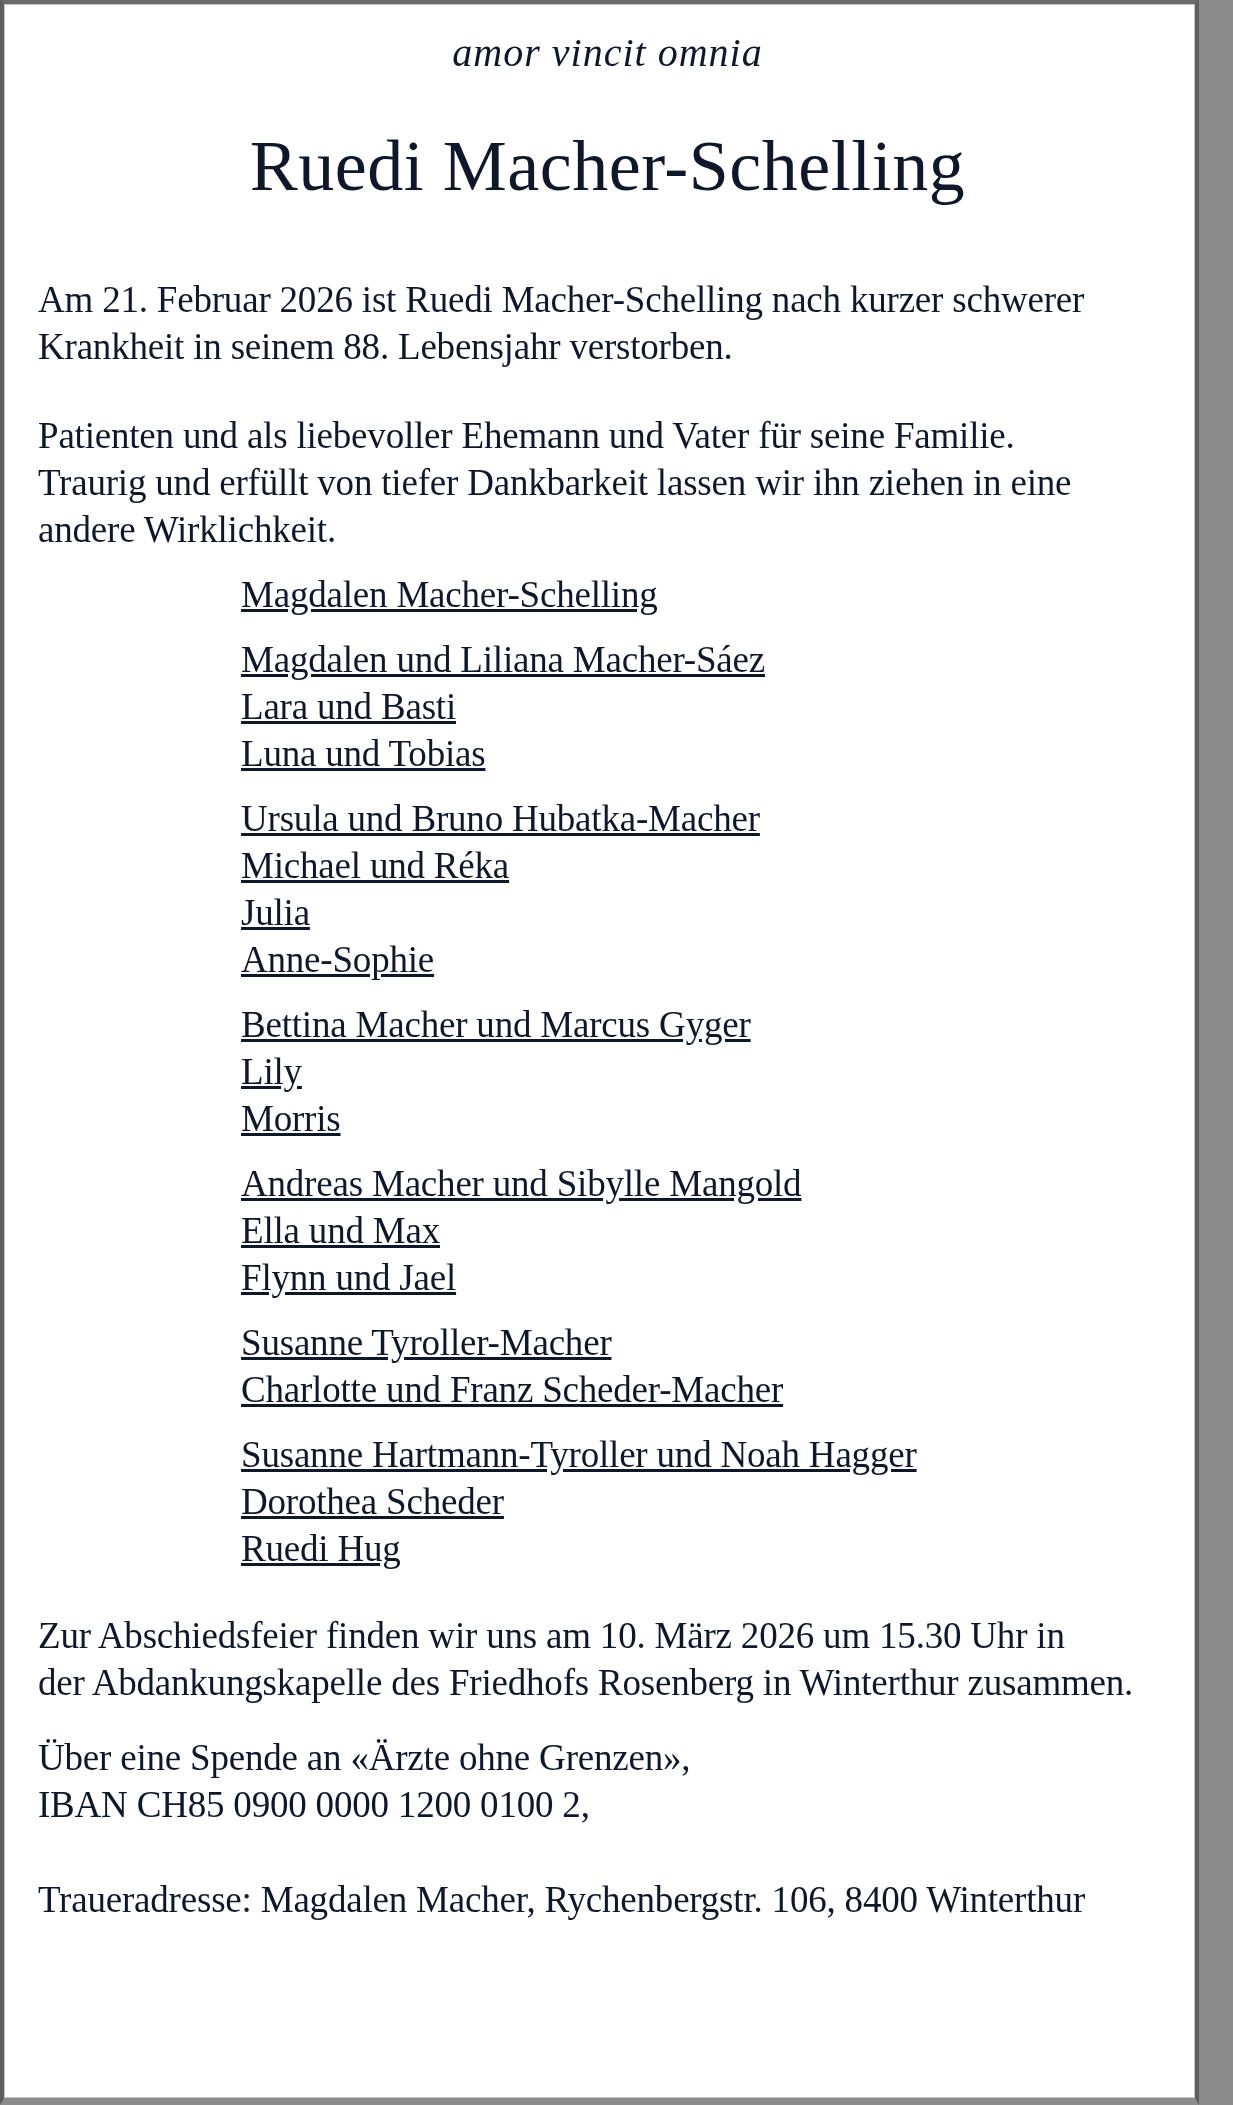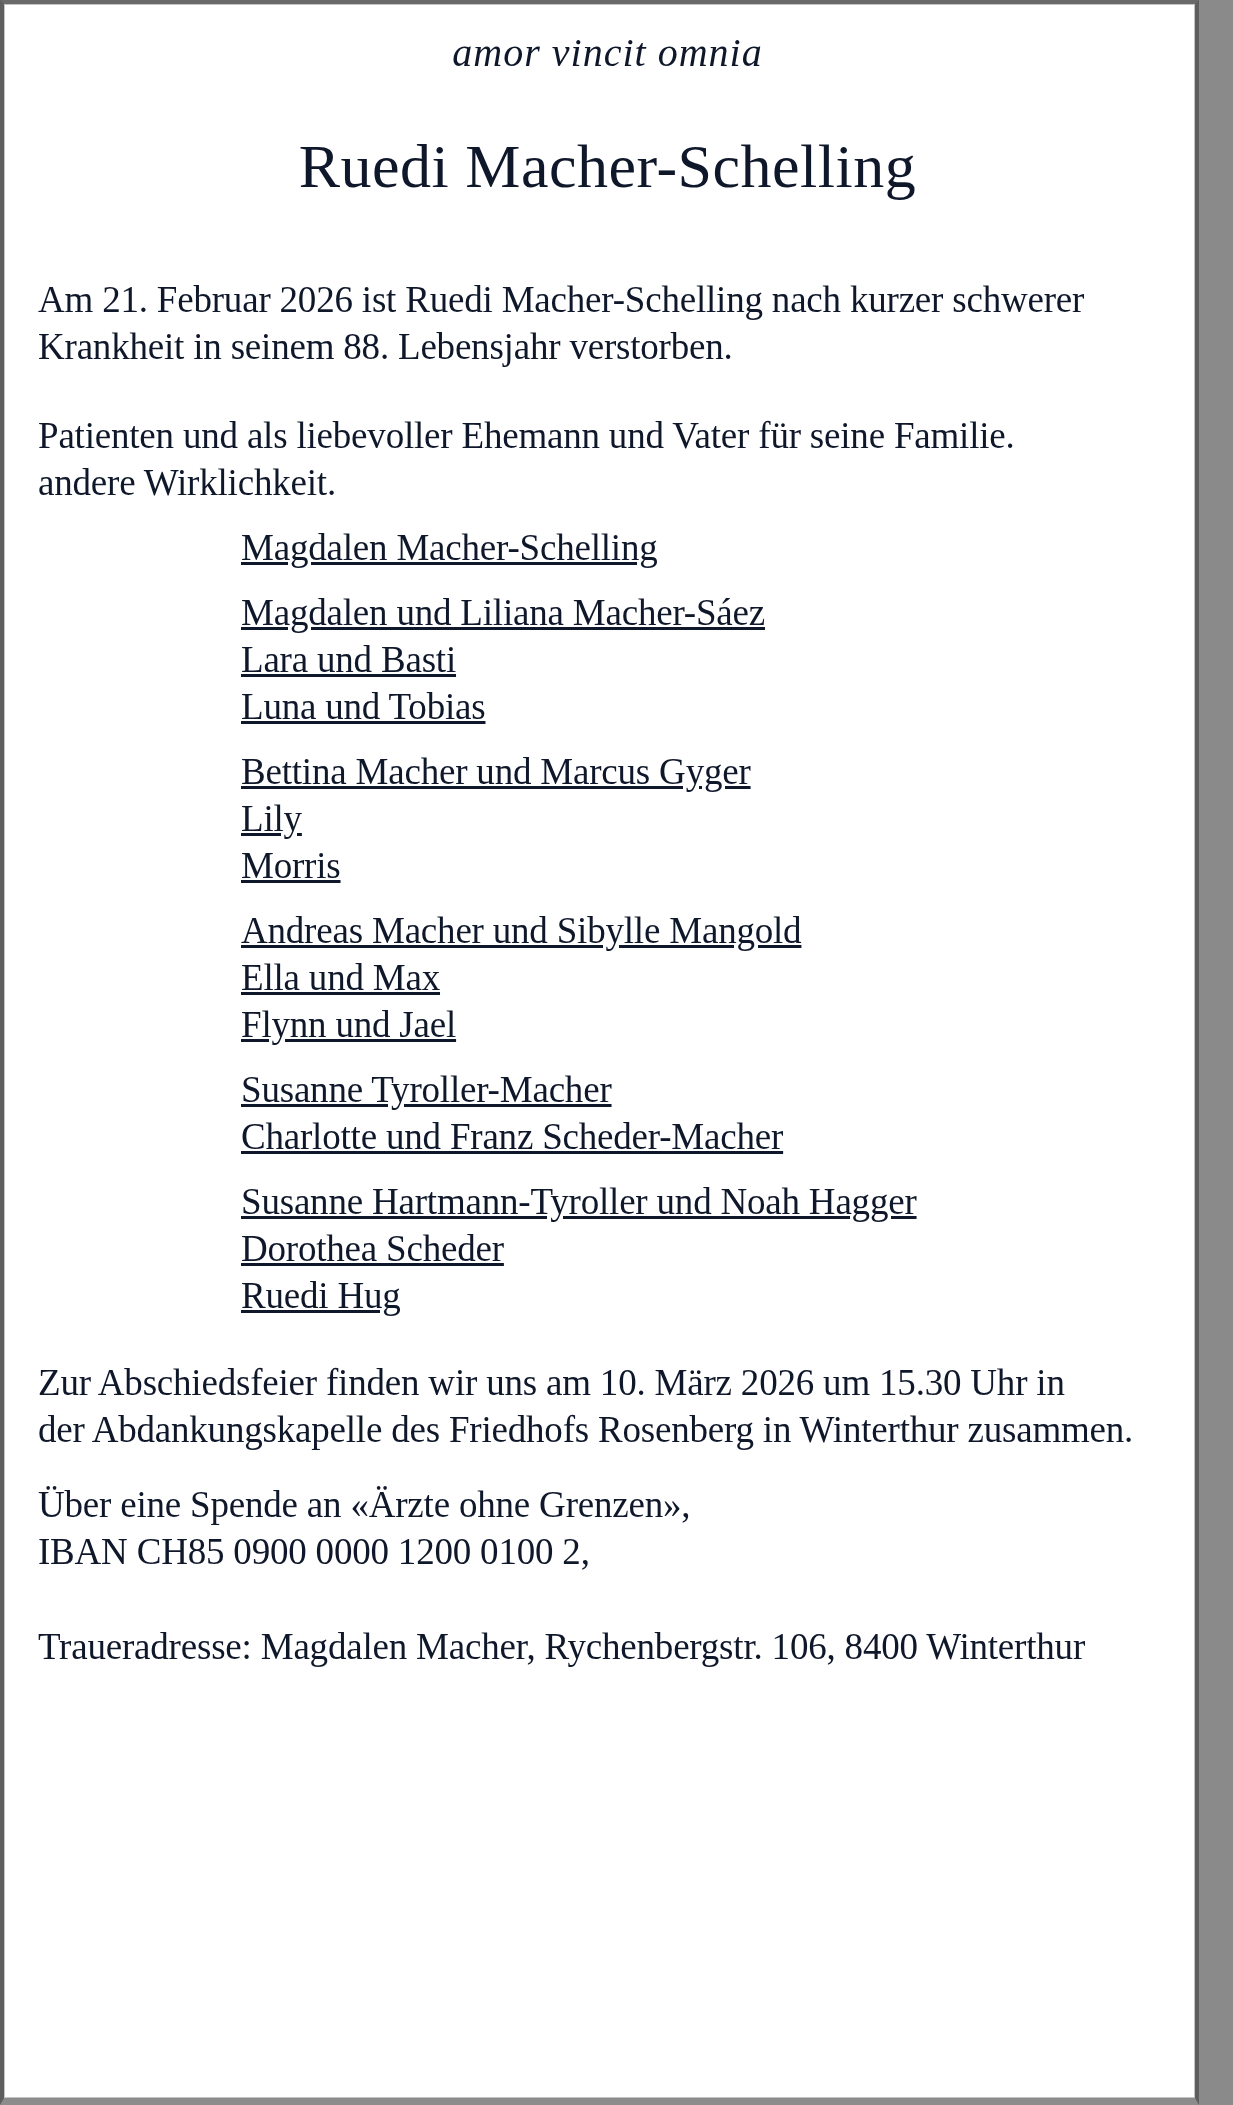--- a/index.html
+++ b/index.html
@@ -30,21 +30,21 @@
   }
   .motto {
     text-align: center;
     font-style: italic;
     font-size: 40px;
     line-height: 46px;
     letter-spacing: 1px;
   }
   .title {
     text-align: center;
-    font-size: 62px;
+    font-size: 72px;
     line-height: 100px;
     font-weight: normal;
     margin: 40px 0 0 0;
     letter-spacing: 0.5px;
   }
   .para {
     font-size: 37px;
     line-height: 47px;
     letter-spacing: -0.2px;
   }
@@ -73,31 +73,38 @@
 
     <h1 class="title">Ruedi Macher-Schelling</h1>
 
     <div class="para announcement">
         <div class="line">Am 21. Februar 2026 ist Ruedi Macher-Schelling nach kurzer schwerer</div>
         <div class="line">Krankheit in seinem 88. Lebensjahr verstorben.</div>
       </div>
 
     <div class="para tribute">
         <div class="line">Patienten und als liebevoller Ehemann und Vater für seine Familie.</div>
+        <div class="line">Traurig und erfüllt von tiefer Dankbarkeit lassen wir ihn ziehen in eine</div>
         <div class="line">andere Wirklichkeit.</div>
       </div>
 
     <div class="mourners">
         <div class="group">
           <div class="line">Magdalen Macher-Schelling</div>
         </div>
         <div class="group">
           <div class="line">Magdalen und Liliana Macher-Sáez</div>
           <div class="line">Lara und Basti</div>
           <div class="line">Luna und Tobias</div>
+        </div>
+        <div class="group">
+          <div class="line">Ursula und Bruno Hubatka-Macher</div>
+          <div class="line">Michael und Réka</div>
+          <div class="line">Julia</div>
+          <div class="line">Anne-Sophie</div>
         </div>
         <div class="group">
           <div class="line">Bettina Macher und Marcus Gyger</div>
           <div class="line">Lily</div>
           <div class="line">Morris</div>
         </div>
         <div class="group">
           <div class="line">Andreas Macher und Sibylle Mangold</div>
           <div class="line">Ella und Max</div>
           <div class="line">Flynn und Jael</div>

